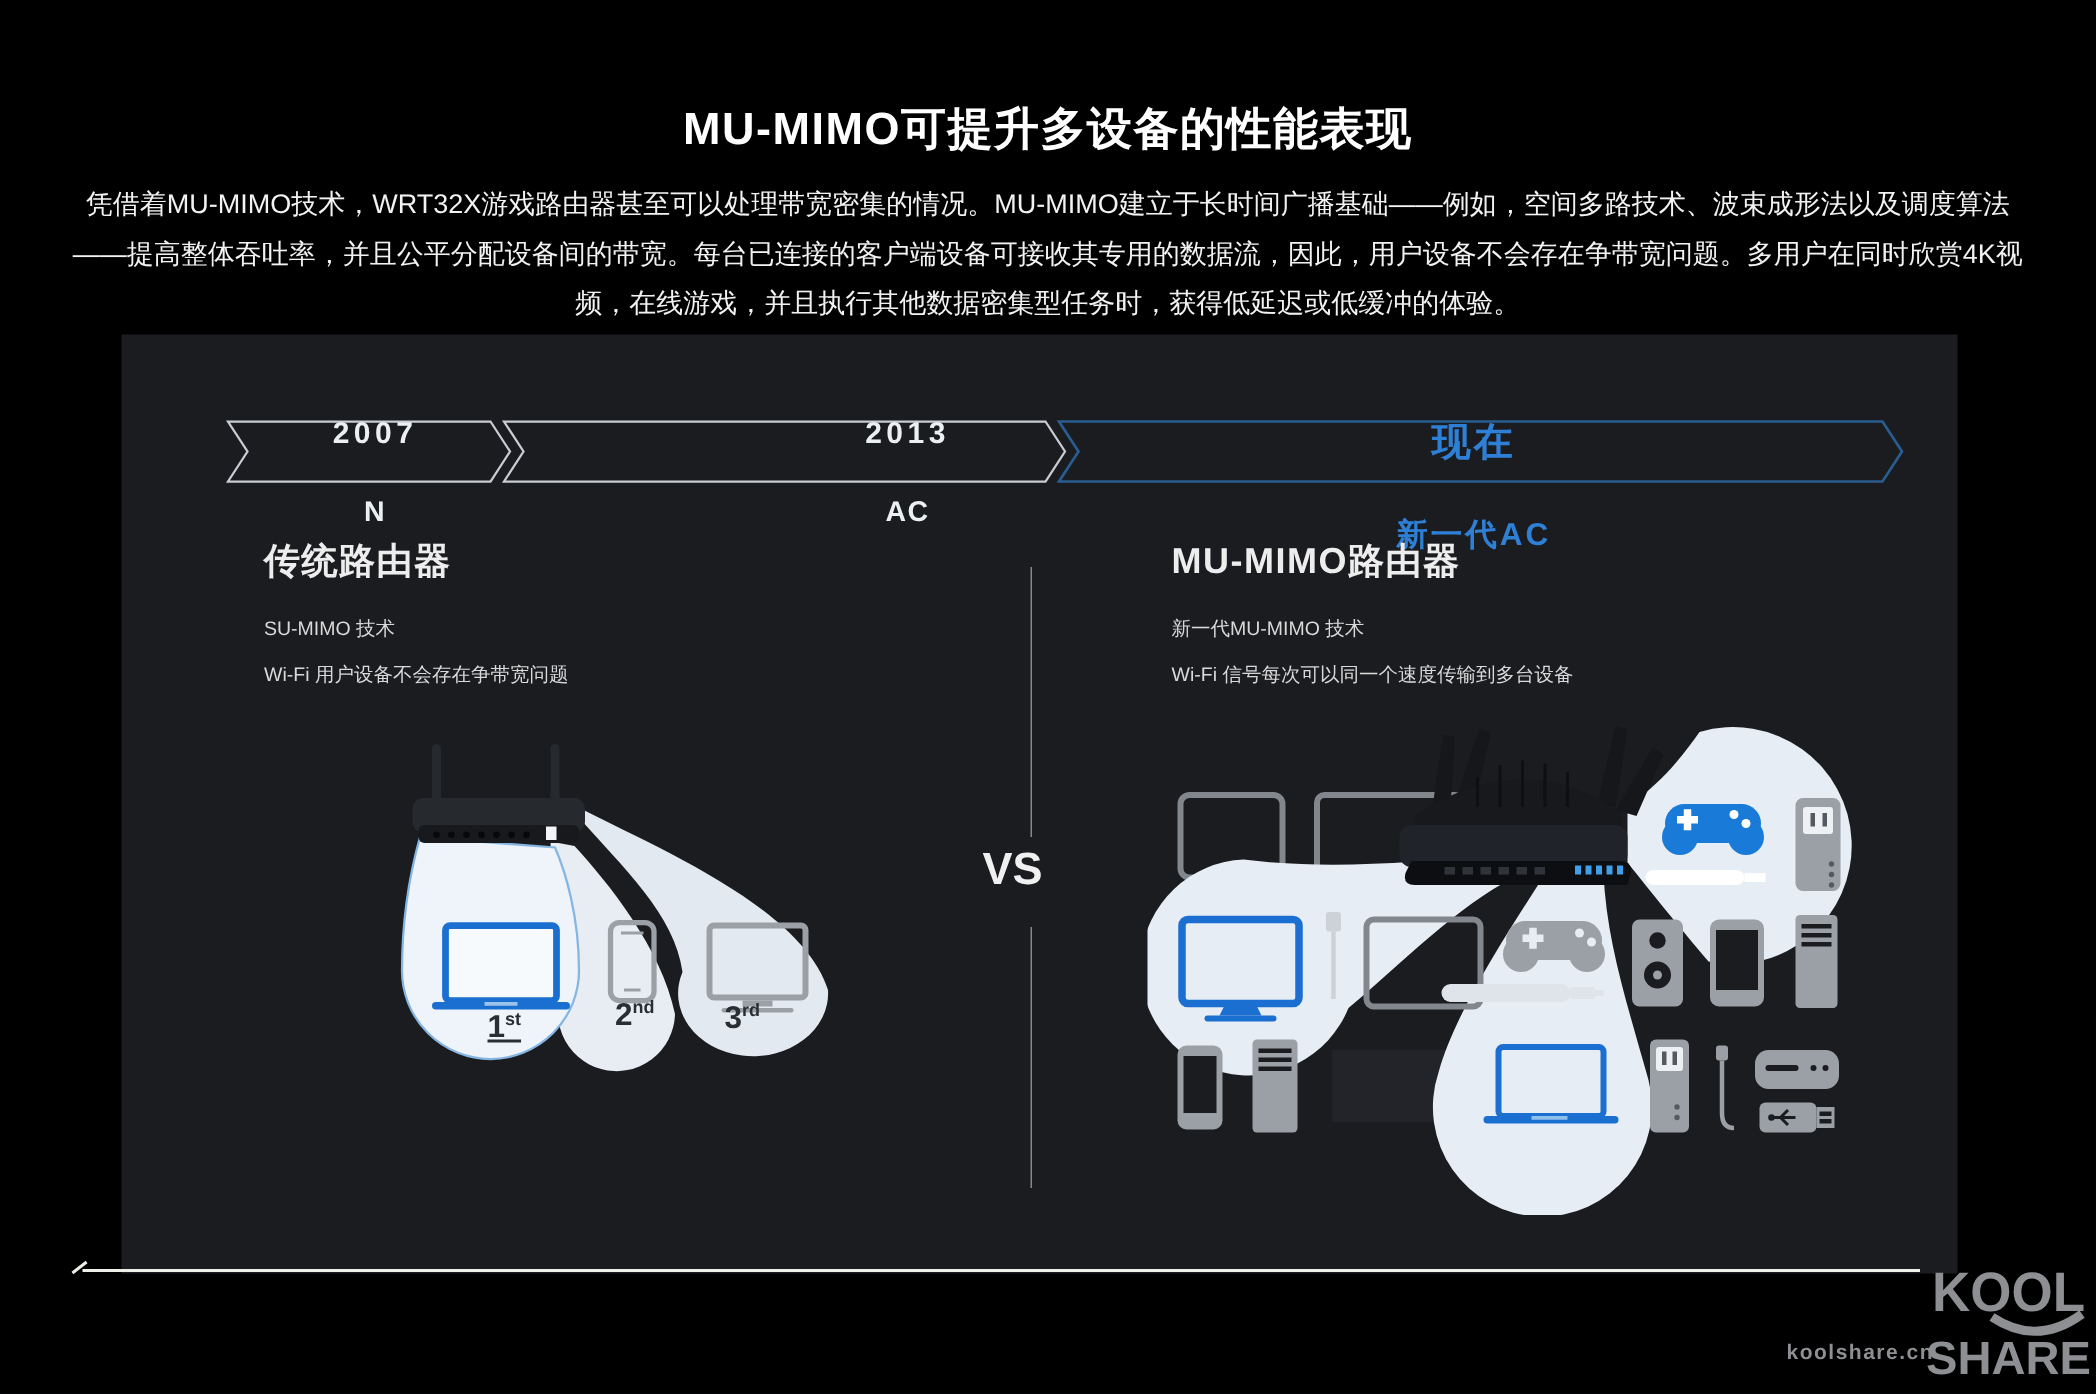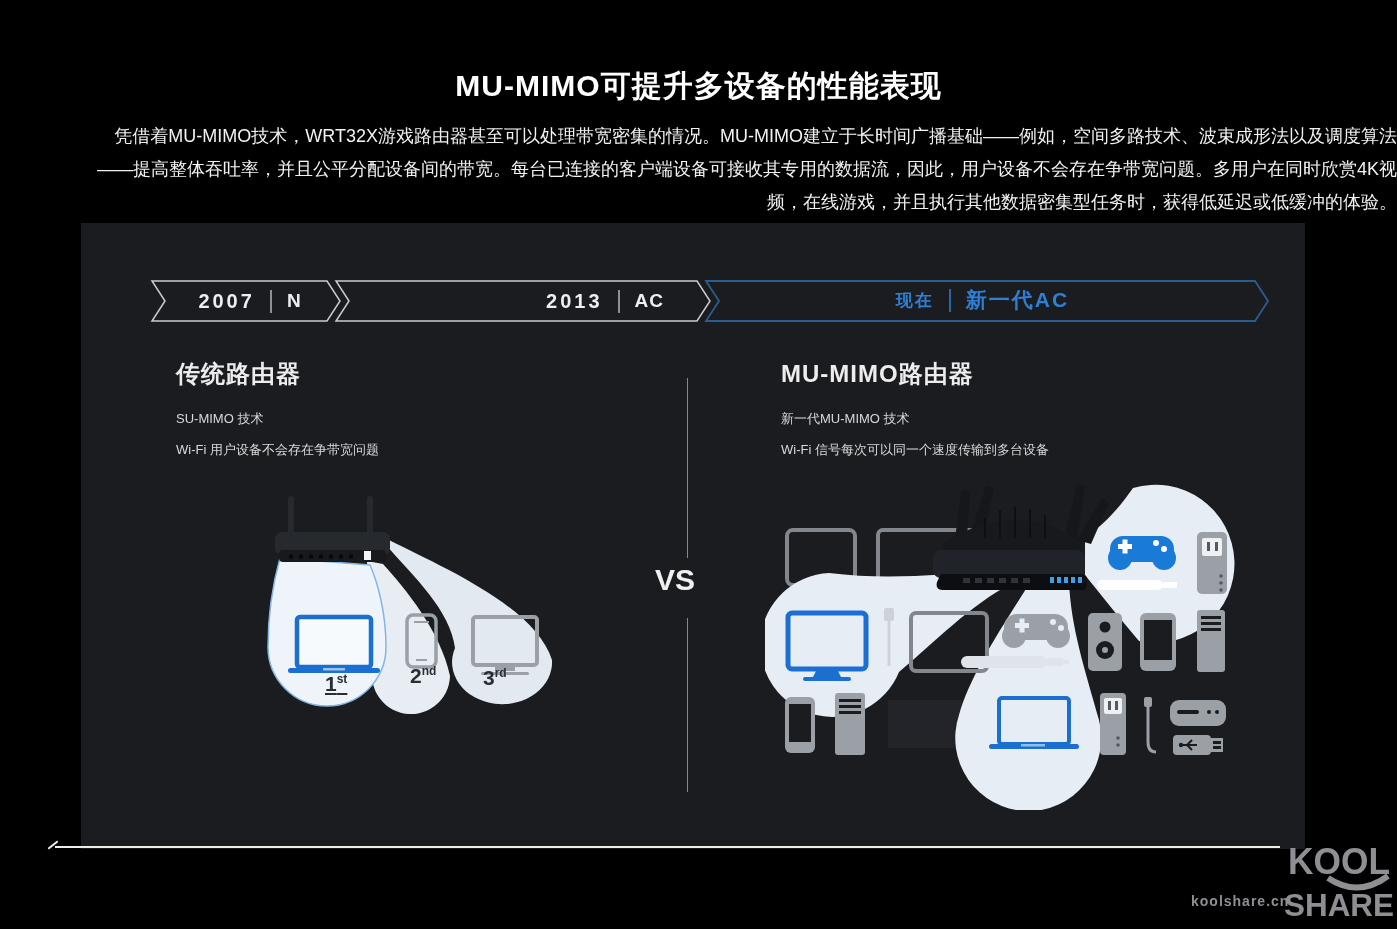--- a/index.html
+++ b/index.html
@@ -2,27 +2,27 @@
 <html><head>
 <meta charset="utf-8">
 <style>
   html,body{margin:0;padding:0;background:#000;}
   #canvas{position:relative;width:1397px;height:929px;background:#000;overflow:hidden;
           font-family:"Liberation Sans","DejaVu Sans",sans-serif;padding-left:28px;}
   .abs{position:absolute;}
   
   .page-title{left:0;top:66px;width:1397px;text-align:center;color:#ffffff;
               font-size:30px;font-weight:bold;letter-spacing:1px;}
-  .intro{left:0;top:120px;width:1397px;text-align:right;color:#f2f2f2;}
+  .intro{left:0;top:120px;width:1397px;text-align:center;color:#f2f2f2;}
   .intro div{font-size:18px;line-height:33px;white-space:nowrap;}
   
   .panel{left:81px;top:223px;width:1224px;height:626px;background:#1b1c20;}
   
   .tl-svg{left:140px;top:278px;}
-  .tl-text{display:flex;align-items:center;justify-content:center;gap:15px;height:46px;}
+  .tl-text{display:flex;align-items:center;gap:15px;height:46px;flex-direction:column;}
   .tl-year{color:#eceff2;font-size:20px;font-weight:bold;letter-spacing:3px;}
   .tl-std{color:#eceff2;font-size:19px;font-weight:bold;letter-spacing:1px;}
   .tl-bar{width:2px;height:23px;background:#8d9196;}
   .tl-active .tl-year,.tl-active .tl-std{color:#2e80d6;letter-spacing:2px;}
   .tl-active .tl-bar{background:#2e80d6;opacity:.75;}
   
   .col{color:#e9e9e9;}
   .col h3{margin:0 0 13px 0;font-size:24px;font-weight:bold;color:#ededed;letter-spacing:1px;}
   .col .sub{font-size:13px;line-height:31px;color:#d9d9d9;}
   .divider{width:1px;background:#84878c;}
@@ -59,21 +59,21 @@
     <span class="tl-year">2007</span>
     <span class="tl-bar"></span>
     <span class="tl-std">N</span>
   </div>
   <div class="abs tl-text" style="left:525px;top:278px;width:160px;">
     <span class="tl-year">2013</span>
     <span class="tl-bar"></span>
     <span class="tl-std">AC</span>
   </div>
   <div class="abs tl-text tl-active" style="left:875px;top:277px;width:215px;">
-    <span class="tl-year" style="font-size:17px;">现在</span>
+    <span class="tl-year" style="font-size:26px;">现在</span>
     <span class="tl-bar"></span>
     <span class="tl-std" style="font-size:21px;">新一代AC</span>
   </div>
 
   <div class="abs col" style="left:176px;top:358px;">
     <h3>传统路由器</h3>
     <div class="sub">SU-MIMO 技术</div>
     <div class="sub">Wi-Fi 用户设备不会存在争带宽问题</div>
   </div>
   <div class="abs col" style="left:781px;top:358px;">

